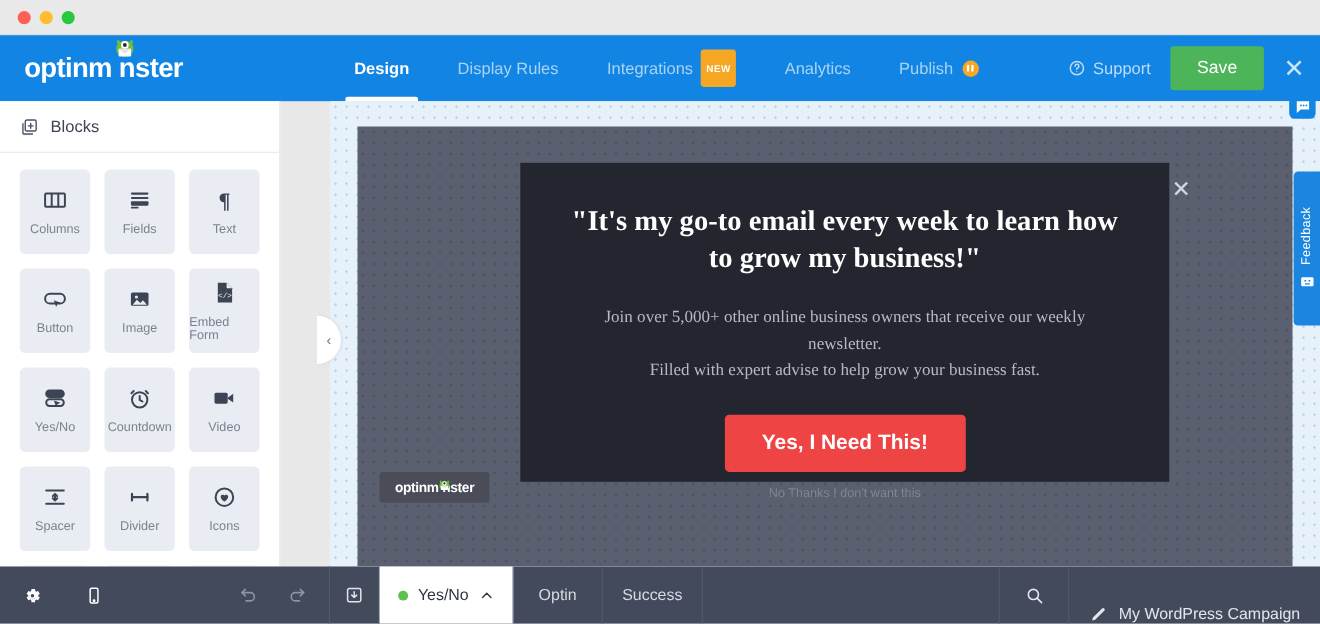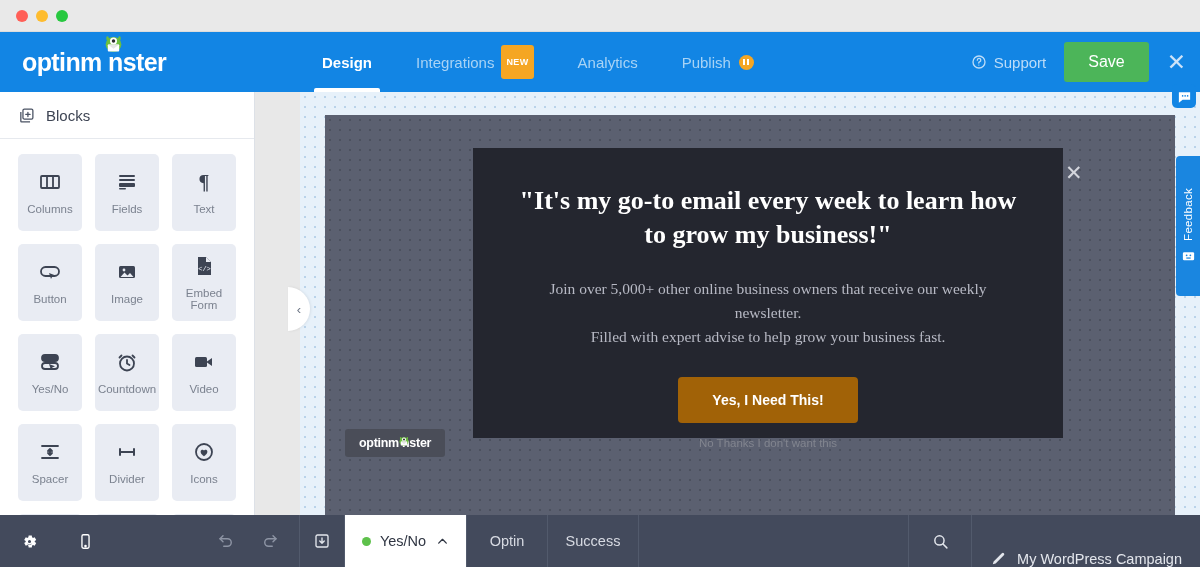--- a/index.html
+++ b/index.html
@@ -113,21 +113,21 @@
     display: grid; grid-template-columns: repeat(3, 1fr);
     gap: 13px; padding: 15px 18px;
   }
   .block {
     position: relative;
     background: #e9ecf3; border-radius: 5px;
     height: 77px; cursor: pointer;
     display: flex; flex-direction: column;
     align-items: center; justify-content: center; gap: 9px;
   }
-  .block-label { color: #7b828f; font-size: 11.5px; text-align: center; }
+  .block-label { color: #7b828f; font-size: 11.5px; }
   .block-icon { color: #3d4453; display: flex; }
 
   
   .collapse-handle {
     position: absolute; left: 288px; top: 287px;
     width: 22px; height: 44px;
     background: #ffffff;
     border-radius: 0 22px 22px 0;
     display: flex; align-items: center; justify-content: center;
     color: #6b7483; font-size: 13px; cursor: pointer;
@@ -163,22 +163,22 @@
     color: #ffffff; font-family: "Liberation Serif", serif;
     font-size: 26px; font-weight: bold;
     text-align: center; line-height: 1.3;
   }
   .popup-body {
     color: #b7b9c4; font-family: "Liberation Serif", serif;
     font-size: 15.5px; text-align: center;
     line-height: 1.55; margin-top: 25px;
   }
   .popup-cta {
-    background: #a16207; color: #ffffff;
-    font-size: 14px; font-weight: bold;
+    background: #ef4444; color: #ffffff;
+    font-size: 19px; font-weight: bold;
     border: none; border-radius: 4px;
     padding: 15px 34px; margin-top: 28px;
     cursor: pointer; font-family: inherit;
   }
   .popup-decline {
     color: #82858f; font-size: 11.5px;
     margin-top: 14px; cursor: pointer;
   }
   .popup-close {
     position: absolute; left: 1065px; top: 162px;
@@ -280,20 +280,23 @@
         <circle cx="12" cy="9" r="4" fill="#ffffff"></circle>
         <circle cx="12" cy="9" r="2" fill="#2a2a2a"></circle>
         <rect x="5.5" y="13" width="13" height="8" rx="1" fill="#ffffff"></rect>
         <path d="M5.5 13 L12 18 L18.5 13Z" fill="#e6e6e6"></path>
       </svg>
     </div>
 
     <div class="nav-items">
       <div class="nav-item active">
         <span>Design</span>
+      </div>
+      <div class="nav-item">
+        <span>Display Rules</span>
       </div>
       <div class="nav-item">
         <span>Integrations</span>
         <span class="badge-new">NEW</span>
       </div>
       <div class="nav-item">
         <span>Analytics</span>
       </div>
       <div class="nav-item">
         <span>Publish</span>

